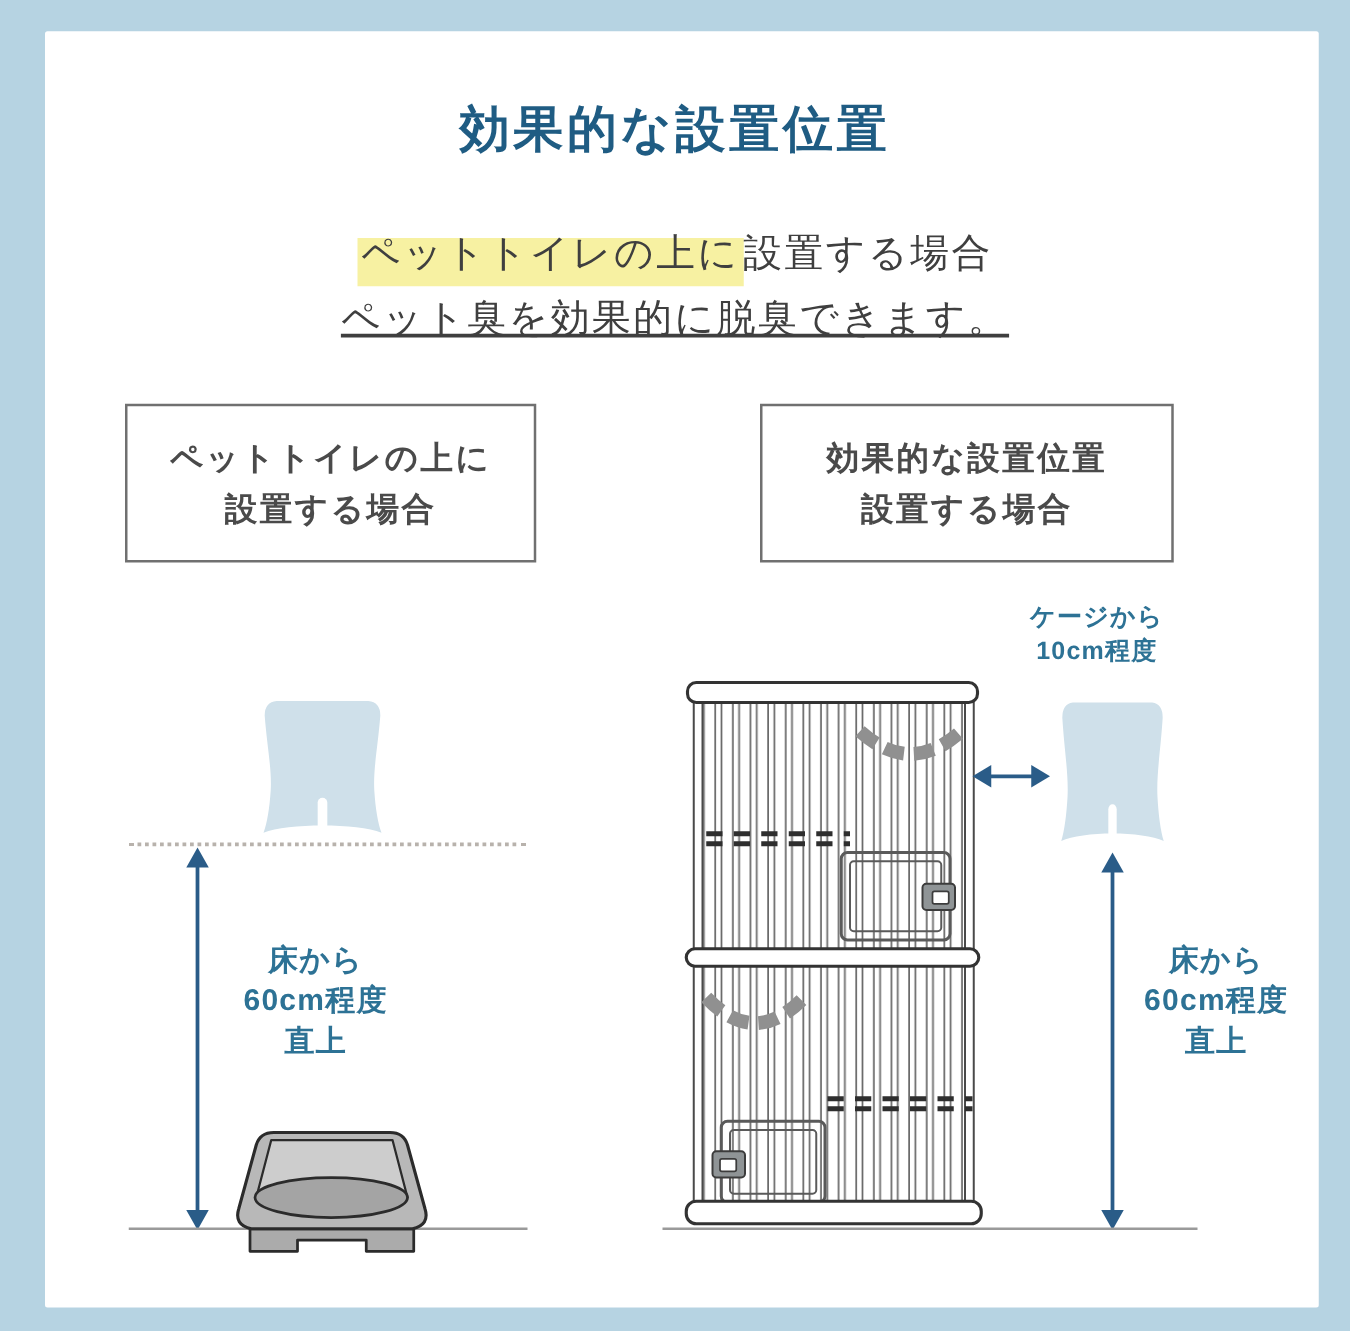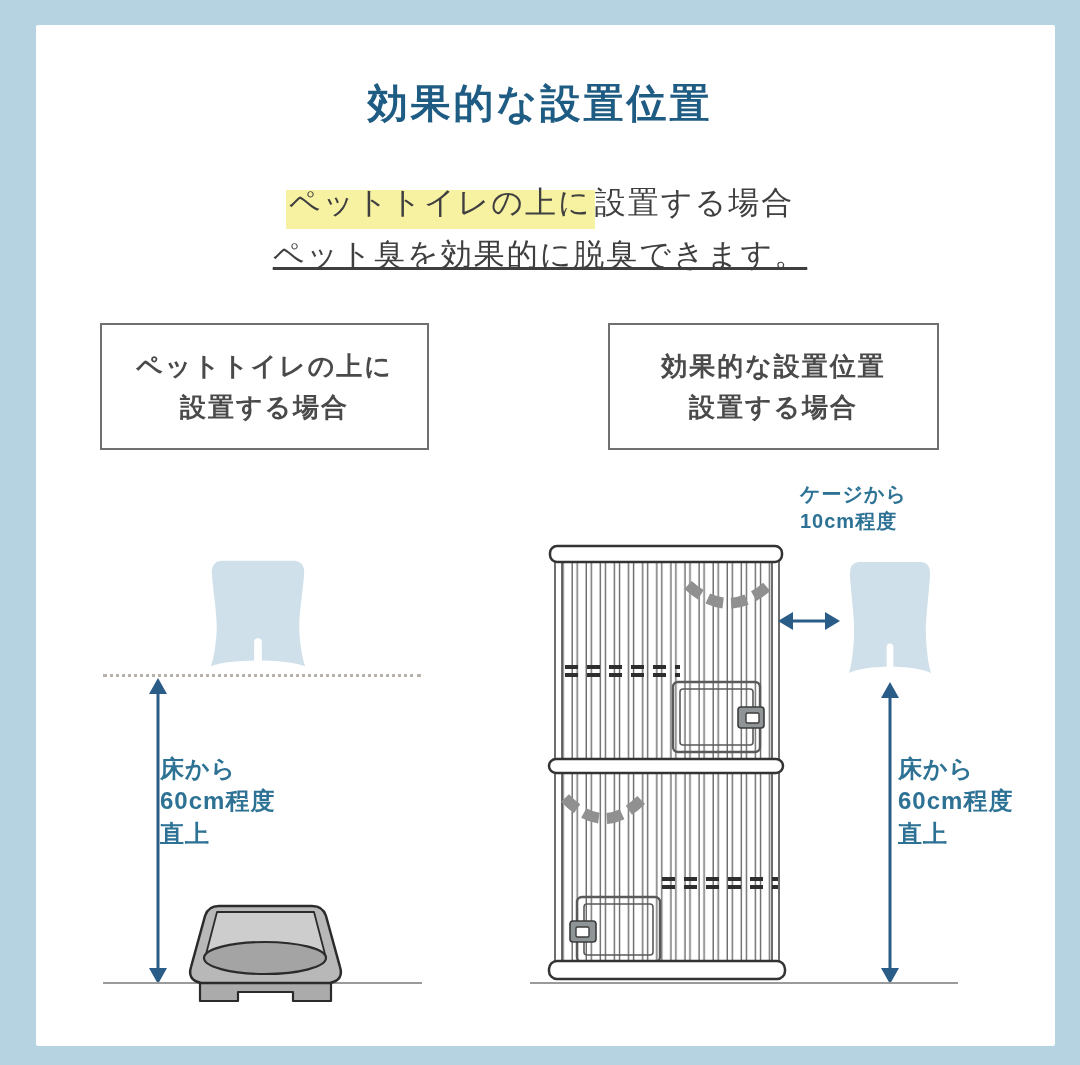--- a/index.html
+++ b/index.html
@@ -31,21 +31,21 @@
   .scenario-box{
     background:#fff;border:2px solid #707070;
     width:325px;height:123px;
     display:flex;flex-direction:column;justify-content:center;align-items:center;
     font-size:26px;font-weight:600;color:#4a4a4a;letter-spacing:2px;line-height:1.55;
     text-align:center;
   }
   .box-left{left:100px;top:323px;}
   .box-right{left:608px;top:323px;width:327px;}
   .teal-label{
-    color:#2d7295;font-weight:700;text-align:left;line-height:1.35;
+    color:#2d7295;font-weight:700;text-align:center;line-height:1.35;
   }
   .meas{font-size:24px;letter-spacing:1px;}
   .meas-left{left:160px;top:753px;width:185px;}
   .meas-right{left:898px;top:753px;width:150px;}
   .cage-dist{left:800px;top:481px;width:155px;font-size:20px;letter-spacing:1px;}
   .dotted-line{
     left:103px;top:674px;width:318px;height:0;
     border-top:3px dotted #b8b2ac;
   }
   .floor{background:#9a9a9a;height:2px;}

